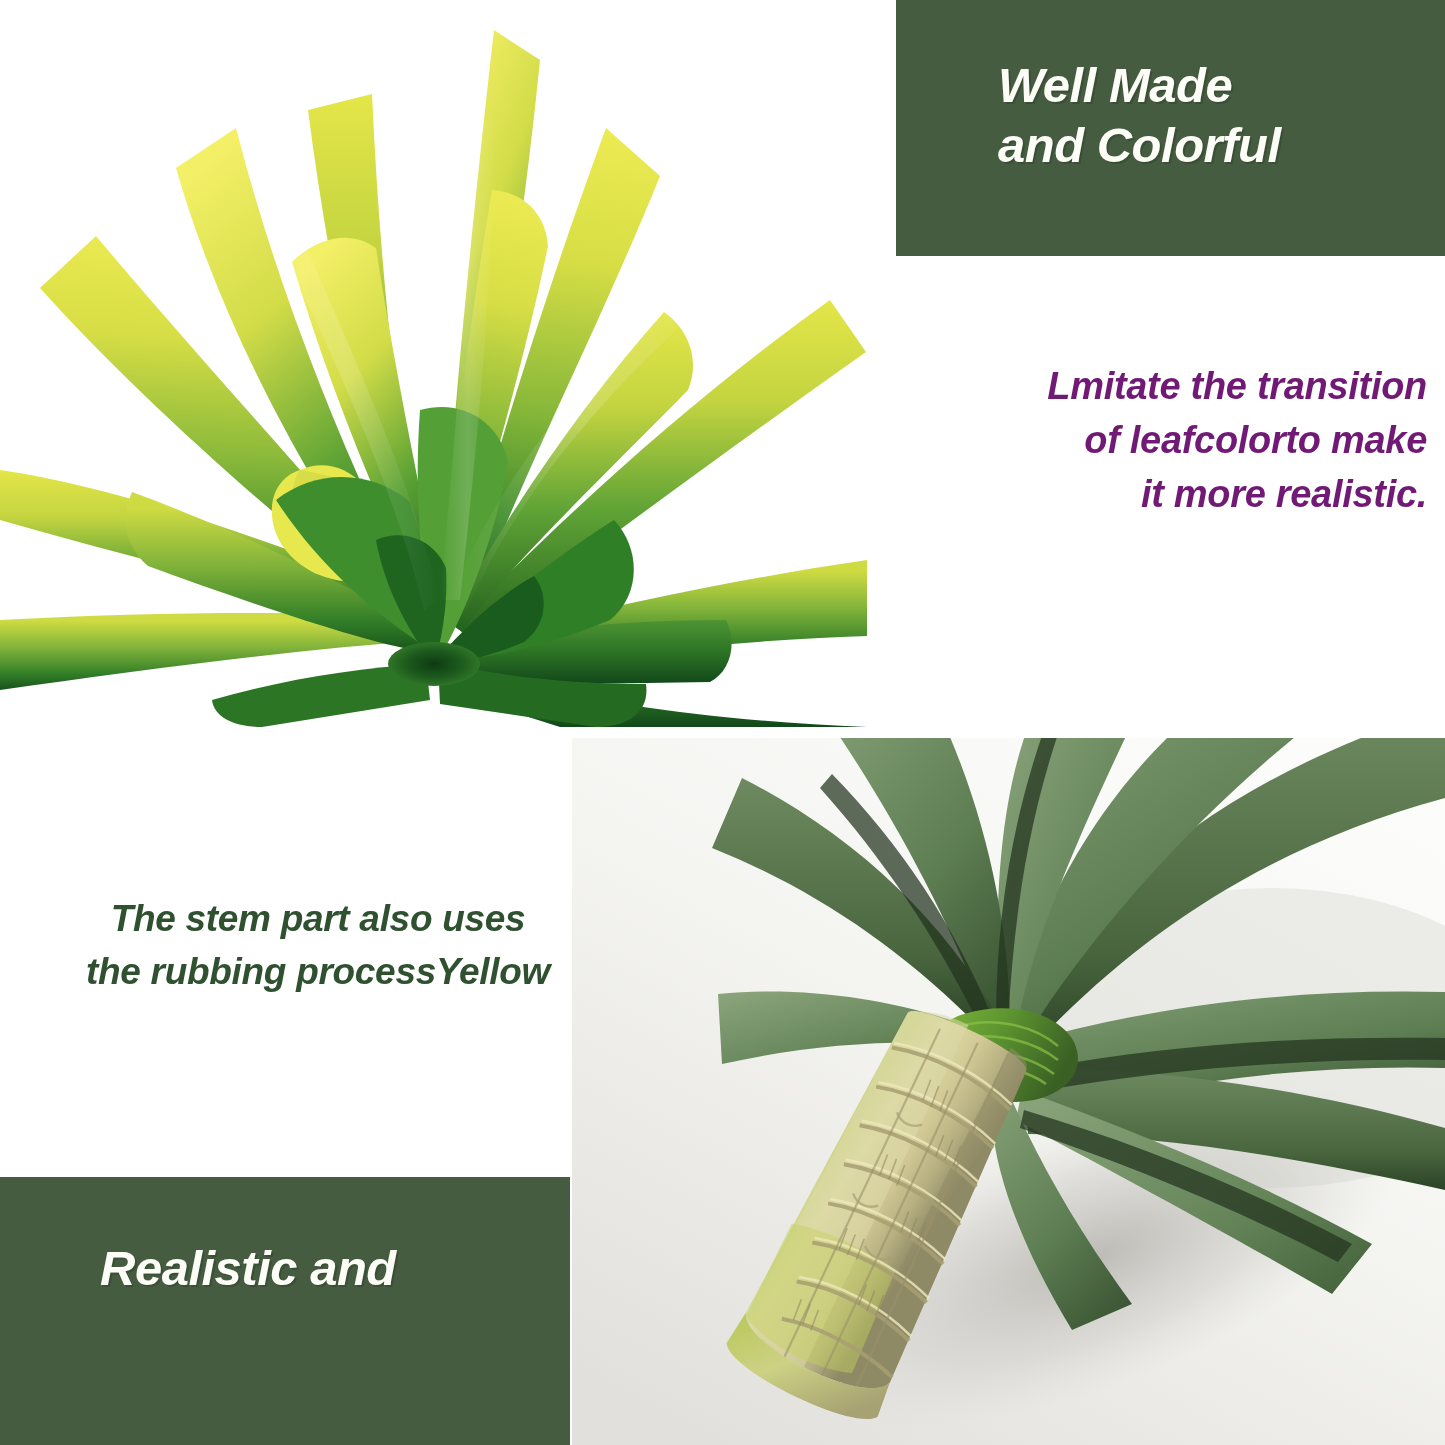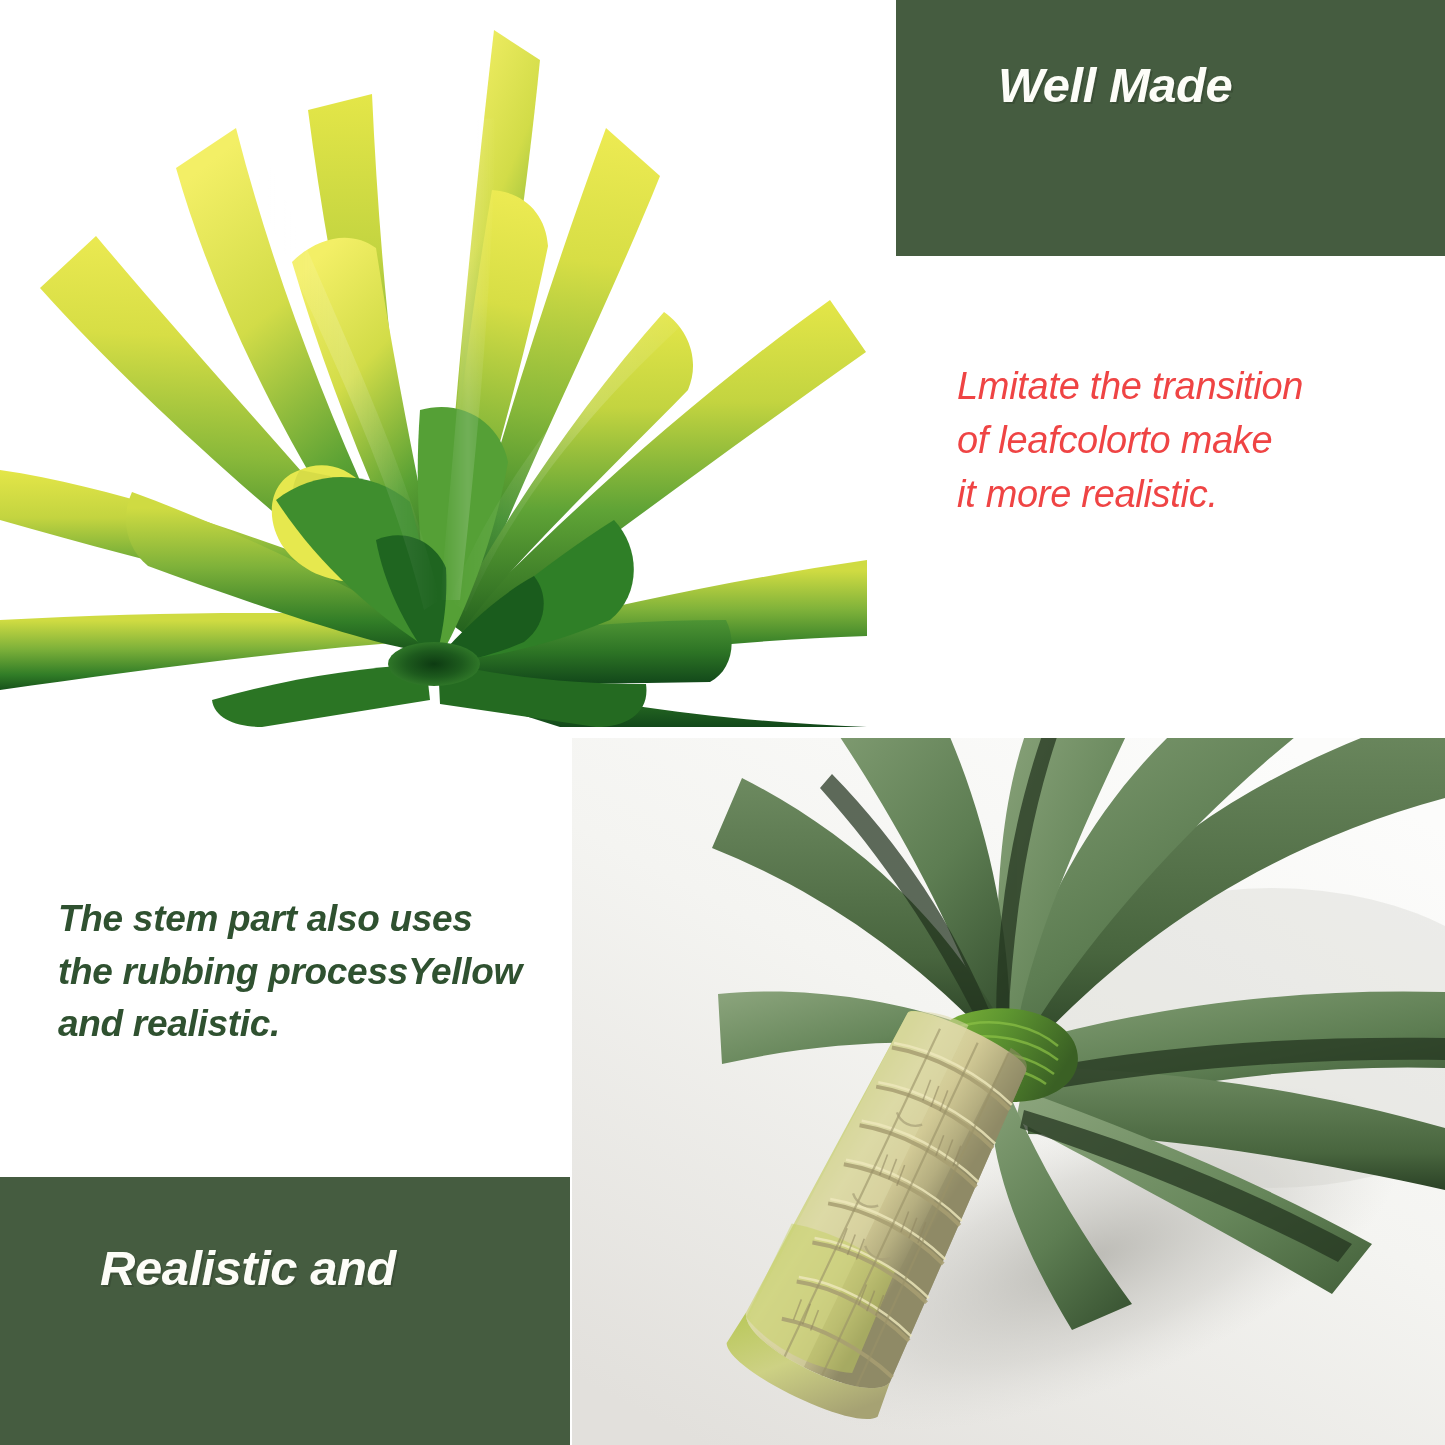--- a/index.html
+++ b/index.html
@@ -27,29 +27,29 @@
   .banner-top .txt {
     position:absolute; left:102px; top:56px;
     color:#fdfdf8; font-size:49px; line-height:1.22;
     font-weight:bold; font-style:italic; letter-spacing:-0.5px;
     text-shadow:2px 2px 0 rgba(40,55,38,.35);
   }
 
   
   .copy-right {
     position:absolute; left:957px; top:360px; width:470px;
-    color:#ef4444; font-size:38px; line-height:1.42;
-    font-weight:normal; font-style:italic; letter-spacing:-0.3px;
+    color:#701a75; font-size:38px; line-height:1.42;
+    font-weight:bold; font-style:italic; letter-spacing:-0.3px;text-align:right;
   }
 
   
   .copy-left {
     position:absolute; left:58px; top:893px; width:520px;
     color:#2f5130; font-size:37px; line-height:1.42;
-    font-weight:bold; font-style:italic; letter-spacing:-0.3px;
+    font-weight:bold; font-style:italic; letter-spacing:-0.3px;text-align:center;
   }
 
   
   .banner-bottom {
     left:0; top:1177px; width:570px; height:268px;
     background:#455c40;
   }
   .banner-bottom .txt {
     position:absolute; left:100px; top:62px;
     color:#fdfdf8; font-size:49px; line-height:1.22;
@@ -164,33 +164,33 @@
         <path d="M470 120 C470 300 452 460 440 600 L460 600 C476 456 492 296 496 118 Z" fill="url(#sheen)"></path>
         <path d="M250 180 C320 330 390 470 424 610 L440 600 C404 452 330 310 272 166 Z" fill="url(#sheen)"></path>
         <path d="M700 260 C600 360 500 470 450 600 L466 612 C520 486 618 378 724 288 Z" fill="url(#sheen)"></path>
       </g>
     </svg>
   </div>
 
   <div class="panel banner-top">
     <div class="txt">
       <div>Well Made</div>
+      <div>and Colorful</div>
     </div>
   </div>
 
   <div class="copy-right">
     <div>Lmitate the transition</div>
     <div>of leafcolorto make</div>
     <div>it more realistic.</div>
   </div>
 
   <div class="copy-left">
     <div>The stem part also uses</div>
     <div>the rubbing processYellow</div>
-    <div>and realistic.</div>
   </div>
 
   <div class="panel banner-bottom">
     <div class="txt">
       <div>Realistic and</div>
     </div>
   </div>
 
   <div class="panel photo-bottom">
     <svg viewBox="0 0 873 707" preserveAspectRatio="xMidYMid slice">

